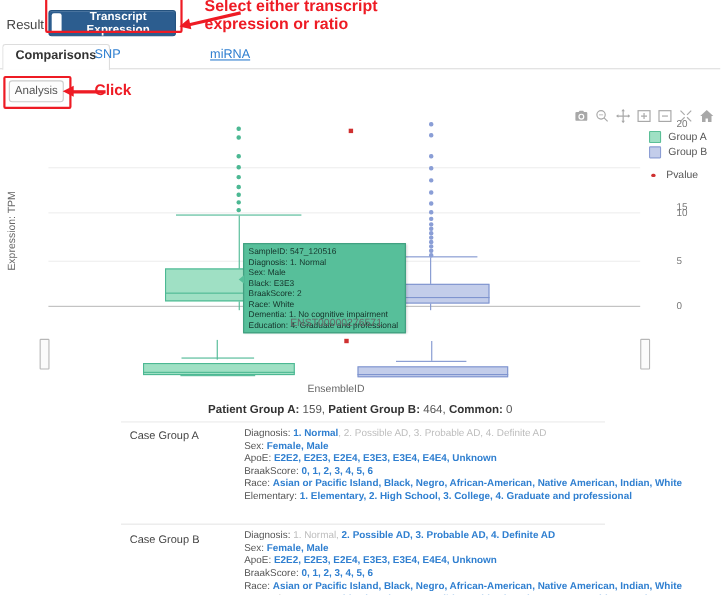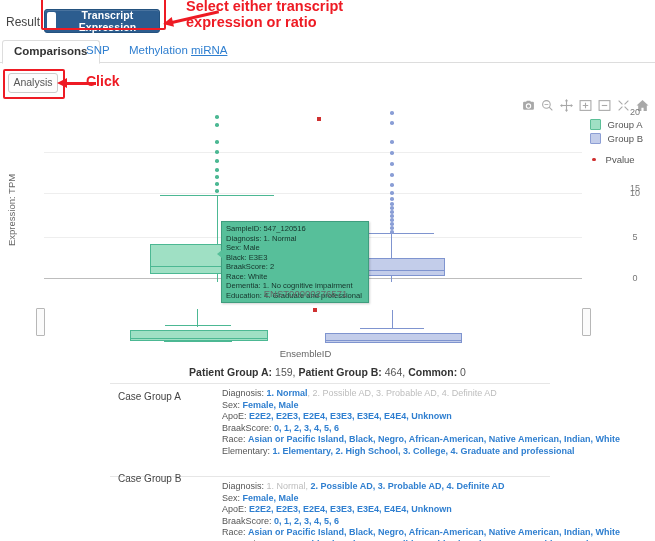--- a/index.html
+++ b/index.html
@@ -57,21 +57,21 @@
   .legend{position:absolute;right:12px;top:22px;font-size:9.5px;color:#555;}
   .legend-row{display:flex;align-items:center;height:13px;margin-bottom:1px;}
   .swatch{width:9px;height:9px;margin-right:7px;border-radius:1px;}
   .sw-a{background:#9fe0c4;border:1px solid #5bbf97;}
   .sw-b{background:#c3cdea;border:1px solid #8c9ed4;}
   .sw-p{width:9px;height:9px;margin-right:7px;display:flex;align-items:center;justify-content:center;}
   .sw-p i{display:block;width:3.5px;height:3.5px;background:#cf3030;border-radius:50%;}
 
   .ytitle{position:absolute;left:6px;top:150px;font-size:9.5px;color:#666;
     transform:rotate(-90deg);transform-origin:left top;white-space:nowrap;}
-  .ytick{position:absolute;right:0;width:40px;text-align:center;font-size:9px;color:#777;}
+  .ytick{position:absolute;right:0;width:40px;text-align:left;font-size:9px;color:#777;}
   .gridline{position:absolute;left:44px;width:538px;height:1px;background:#eeeeee;}
   .axisline{position:absolute;left:44px;width:538px;height:1px;background:#bdbdbd;}
 
   .xlabel{position:absolute;width:655px;text-align:center;font-size:9.5px;color:#666;}
 
   
   .box{position:absolute;box-sizing:border-box;}
   .box-a{background:#9fe0c4;border:1.3px solid #4cb893;}
   .box-b{background:#c3cdea;border:1.3px solid #7f94cf;}
   .whisk{position:absolute;background:#4cb893;}
@@ -124,21 +124,20 @@
     </div>
   </div>
   <div class="anno-box" id="anno-toggle"></div>
   <div class="arrow" id="arrow-top"></div>
   <div class="anno-text" id="anno-text-top" style="white-space:pre;">Select either transcript
 expression or ratio</div>
 
   <div class="tabbar">
     <div class="tab active">Comparisons</div>
     <div class="tab link" style="left:75px;">SNP</div>
-    <div class="tab link" style="left:118px;">Methylation</div>
     <div class="tab link" style="left:180px;text-decoration:underline;">miRNA</div>
   </div>
 
   <div class="analysis-btn">Analysis</div>
   <div class="anno-box" id="anno-analysis"></div>
   <div class="arrow" id="arrow-click"></div>
   <div class="anno-text" id="anno-text-click">Click</div>
 
   <div class="plot">
 
@@ -293,21 +292,21 @@
         <div class="frow"><span class="fkey">Diagnosis: </span><span class="on">1. Normal</span><span class="off">, </span><span class="off">2. Possible AD</span><span class="off">, </span><span class="off">3. Probable AD</span><span class="off">, </span><span class="off">4. Definite AD</span></div>
         <div class="frow"><span class="fkey">Sex: </span><span class="on">Female</span><span class="on">, </span><span class="on">Male</span></div>
         <div class="frow"><span class="fkey">ApoE: </span><span class="on">E2E2, E2E3, E2E4, E3E3, E3E4, E4E4, Unknown</span></div>
         <div class="frow"><span class="fkey">BraakScore: </span><span class="on">0, 1, 2, 3, 4, 5, 6</span></div>
         <div class="frow"><span class="fkey">Race: </span><span class="on">Asian or Pacific Island, Black, Negro, African-American, Native American, Indian, White</span></div>
         <div class="frow"><span class="fkey">Elementary: </span><span class="on">1. Elementary, 2. High School, 3. College, 4. Graduate and professional</span></div>
       </div>
 
     <div class="hr" style="top:93px;"></div>
 
-    <div class="grp-title" style="top:90px;">Case Group B</div>
+    <div class="grp-title" style="top:103px;">Case Group B</div>
     <div class="grp-body" id="grpB" style="top:98px;">
         <div class="frow"><span class="fkey">Diagnosis: </span><span class="off">1. Normal</span><span class="off">, </span><span class="on">2. Possible AD, 3. Probable AD, 4. Definite AD</span></div>
         <div class="frow"><span class="fkey">Sex: </span><span class="on">Female</span><span class="on">, </span><span class="on">Male</span></div>
         <div class="frow"><span class="fkey">ApoE: </span><span class="on">E2E2, E2E3, E2E4, E3E3, E3E4, E4E4, Unknown</span></div>
         <div class="frow"><span class="fkey">BraakScore: </span><span class="on">0, 1, 2, 3, 4, 5, 6</span></div>
         <div class="frow"><span class="fkey">Race: </span><span class="on">Asian or Pacific Island, Black, Negro, African-American, Native American, Indian, White</span></div>
         <div class="frow"><span class="fkey">Dementia: </span><span class="on">1. No cognitive impairment, 2. Mild cognitive impairment, 3. Cognitive Impairment</span></div>
       </div>
   </div>
 

